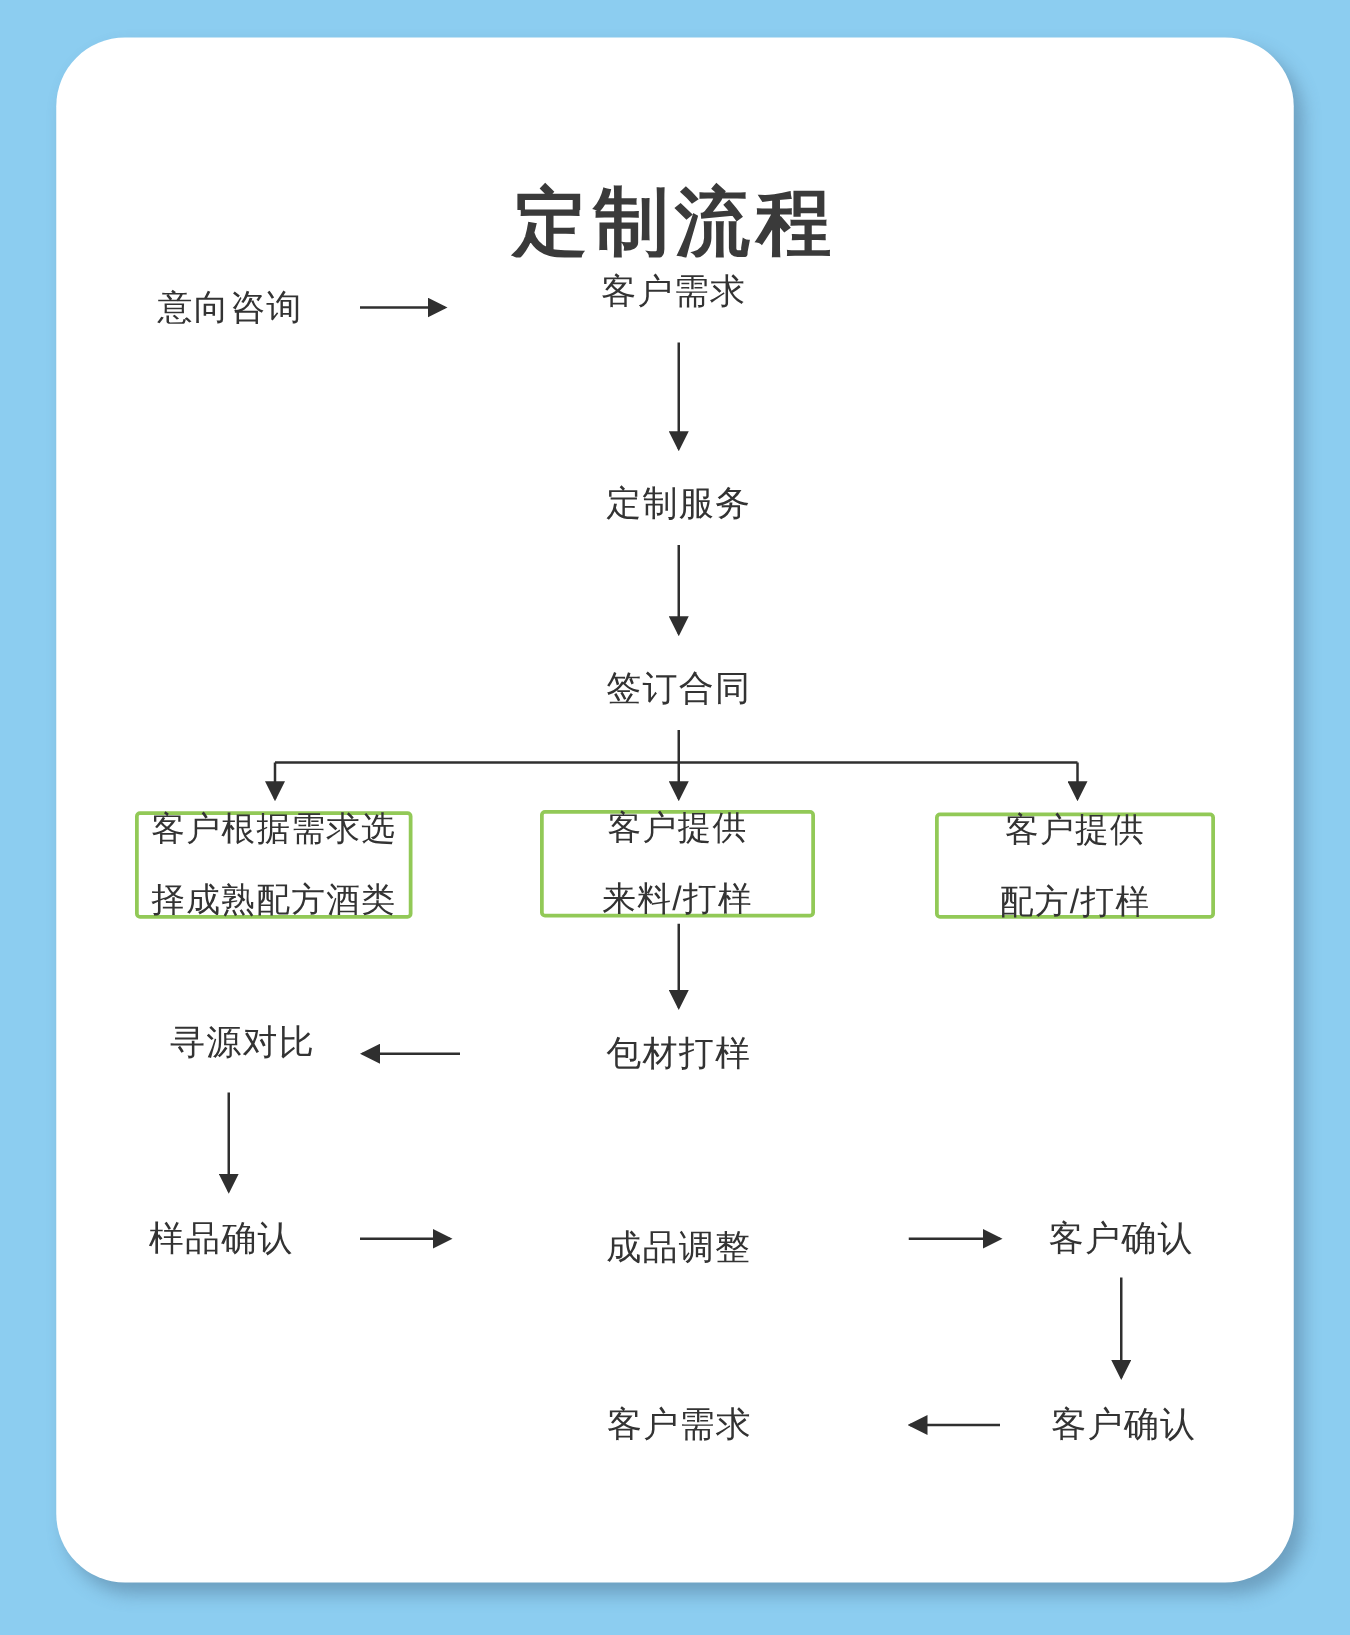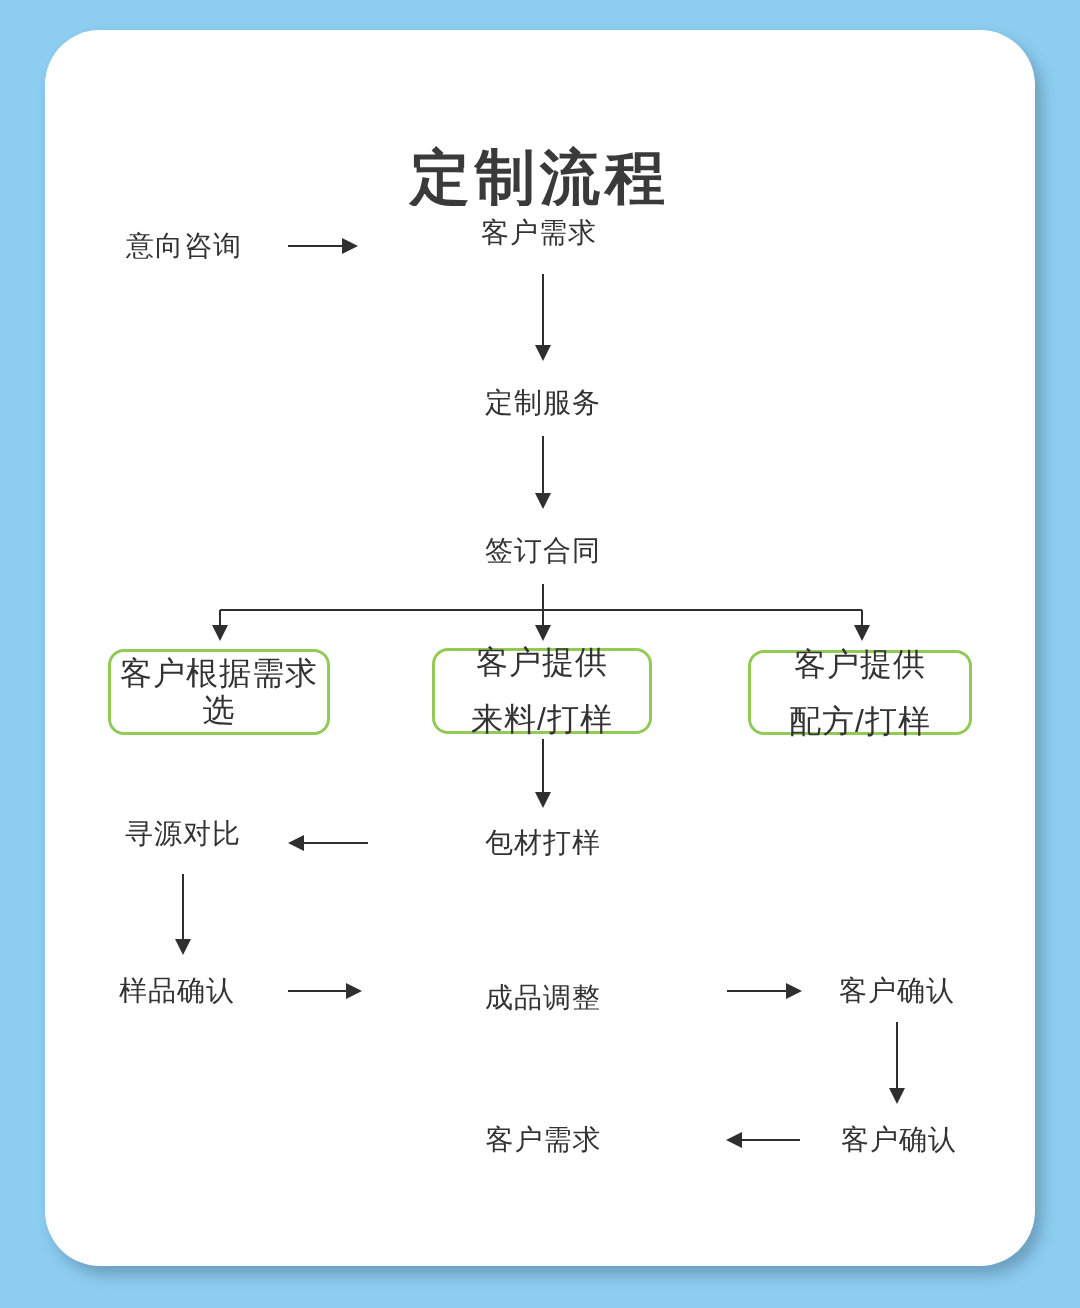--- a/index.html
+++ b/index.html
@@ -22,22 +22,22 @@
   .node{
     position:absolute;display:flex;flex-direction:column;
     align-items:center;justify-content:center;
     font-size:28px;color:#333333;text-align:center;
     box-sizing:border-box;letter-spacing:1px;
   }
   .node.green{
     background:#ffffff;border-radius:20px;align-items:center;
   }
   .node.outline{
-    background:#ffffff;border:3px solid #92c957;border-radius:16px;
-    font-size:32px;line-height:37px;gap:20px;
+    background:#ffffff;border:3px solid #92c957;border-radius:4px;
+    font-size:27px;line-height:37px;gap:20px;
   }
   .node span{display:block;}
   svg.arrows{
     position:absolute;left:0;top:0;width:1080px;height:1308px;
     pointer-events:none;
   }
 </style>
 </head>
 <body>
 
@@ -92,33 +92,34 @@
 <div class="node green" style="left:389px;top:369px;width:308px;height:67px">
   <span>定制服务</span>
 </div>
 
 <div class="node green" style="left:389px;top:517px;width:308px;height:67px">
   <span>签订合同</span>
 </div>
 
 <div class="node outline" style="left:108px;top:649px;width:222px;height:86px">
   <span>客户根据需求选</span>
+  <span>择成熟配方酒类</span>
 </div>
 
 <div class="node outline" style="left:432px;top:648px;width:220px;height:86px">
   <span>客户提供</span>
   <span>来料/打样</span>
 </div>
 
 <div class="node outline" style="left:748px;top:650px;width:224px;height:85px">
   <span>客户提供</span>
   <span>配方/打样</span>
 </div>
 
-<div class="node green" style="left:108px;top:816px;width:150px;height:36px">
+<div class="node green" style="left:119px;top:816px;width:150px;height:36px">
   <span>寻源对比</span>
 </div>
 
 <div class="node green" style="left:389px;top:816px;width:308px;height:54px">
   <span>包材打样</span>
 </div>
 
 <div class="node green" style="left:108px;top:963px;width:138px;height:55px">
   <span>样品确认</span>
 </div>

